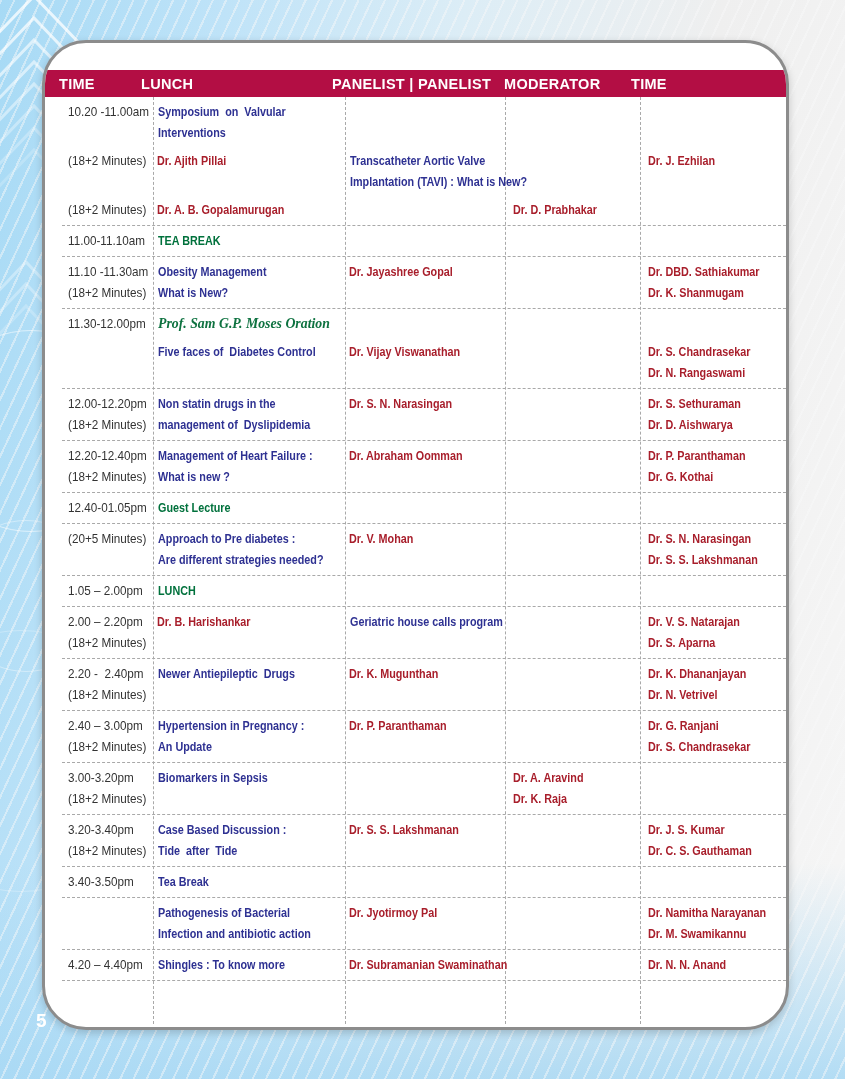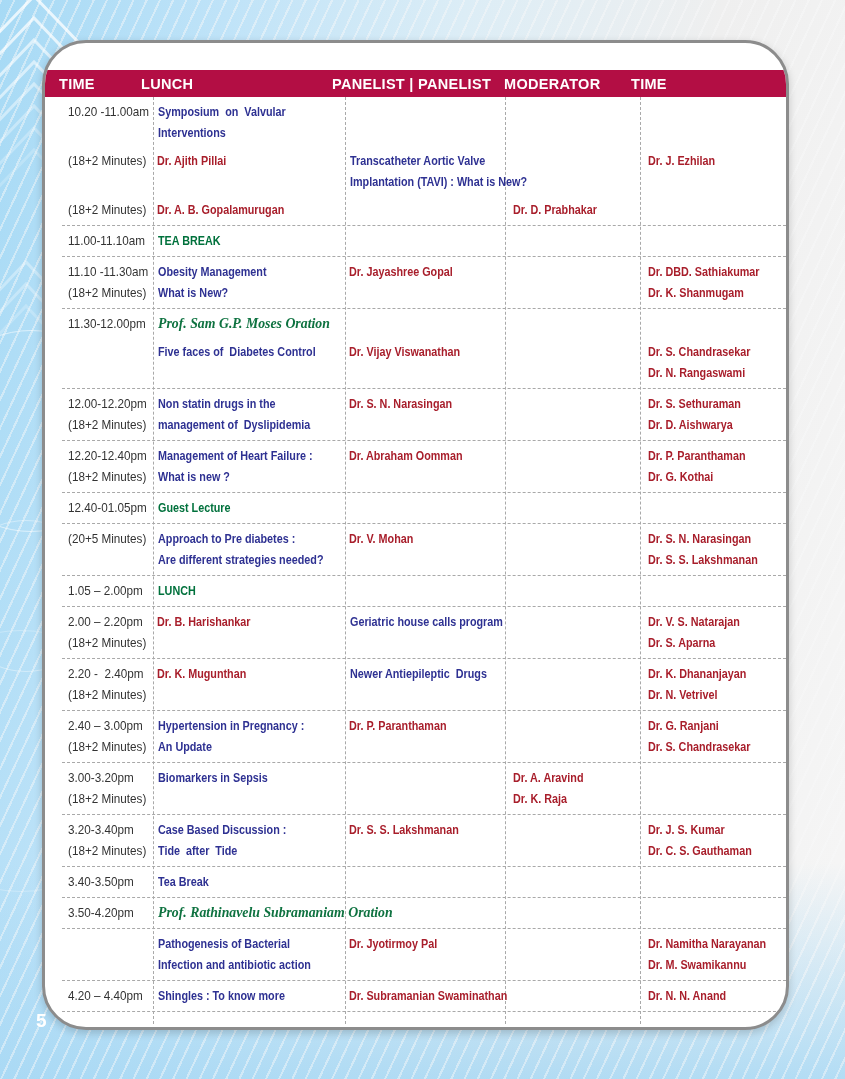--- a/index.html
+++ b/index.html
@@ -299,25 +299,25 @@
               <div class="ln"><span class="sq t-red">Dr. S. Aparna</span></div>
             </div>
           </div>
         </div>
         <div class="row">
           <div class="blk grid5">
             <div class="cell col-time">
               <div class="ln"><span class="sq t-time">2.20 -  2.40pm</span></div>
               <div class="ln"><span class="sq t-time">(18+2 Minutes)</span></div>
             </div>
+            <div class="cell col-topic">
+              <div class="ln"><span class="sq t-blue">Newer Antiepileptic  Drugs</span></div>
+            </div>
             <div class="cell col-speaker">
               <div class="ln"><span class="sq t-red">Dr. K. Mugunthan</span></div>
-            </div>
-            <div class="cell col-topic">
-              <div class="ln"><span class="sq t-blue">Newer Antiepileptic  Drugs</span></div>
             </div>
             <div class="cell col-moderator"></div>
             <div class="cell col-chair">
               <div class="ln"><span class="sq t-red">Dr. K. Dhananjayan</span></div>
               <div class="ln"><span class="sq t-red">Dr. N. Vetrivel</span></div>
             </div>
           </div>
         </div>
         <div class="row">
           <div class="blk grid5">
@@ -383,33 +383,20 @@
             <div class="cell col-topic">
               <div class="ln"><span class="sq t-blue">Tea Break</span></div>
             </div>
             <div class="cell col-speaker"></div>
             <div class="cell col-moderator"></div>
             <div class="cell col-chair"></div>
           </div>
         </div>
         <div class="row">
           <div class="blk grid5">
-            <div class="cell col-time">
-              <div class="ln"><span class="sq t-time">3.50-4.20pm</span></div>
-            </div>
-            <div class="cell col-topic">
-              <div class="ln"><span class="sq t-oration">Prof. Rathinavelu Subramaniam Oration</span></div>
-            </div>
-            <div class="cell col-speaker"></div>
-            <div class="cell col-moderator"></div>
-            <div class="cell col-chair"></div>
-          </div>
-        </div>
-        <div class="row">
-          <div class="blk grid5">
             <div class="cell col-time"></div>
             <div class="cell col-topic">
               <div class="ln"><span class="sq t-blue">Pathogenesis of Bacterial</span></div>
               <div class="ln"><span class="sq t-blue">Infection and antibiotic action</span></div>
             </div>
             <div class="cell col-speaker">
               <div class="ln"><span class="sq t-red">Dr. Jyotirmoy Pal</span></div>
             </div>
             <div class="cell col-moderator"></div>
             <div class="cell col-chair">

